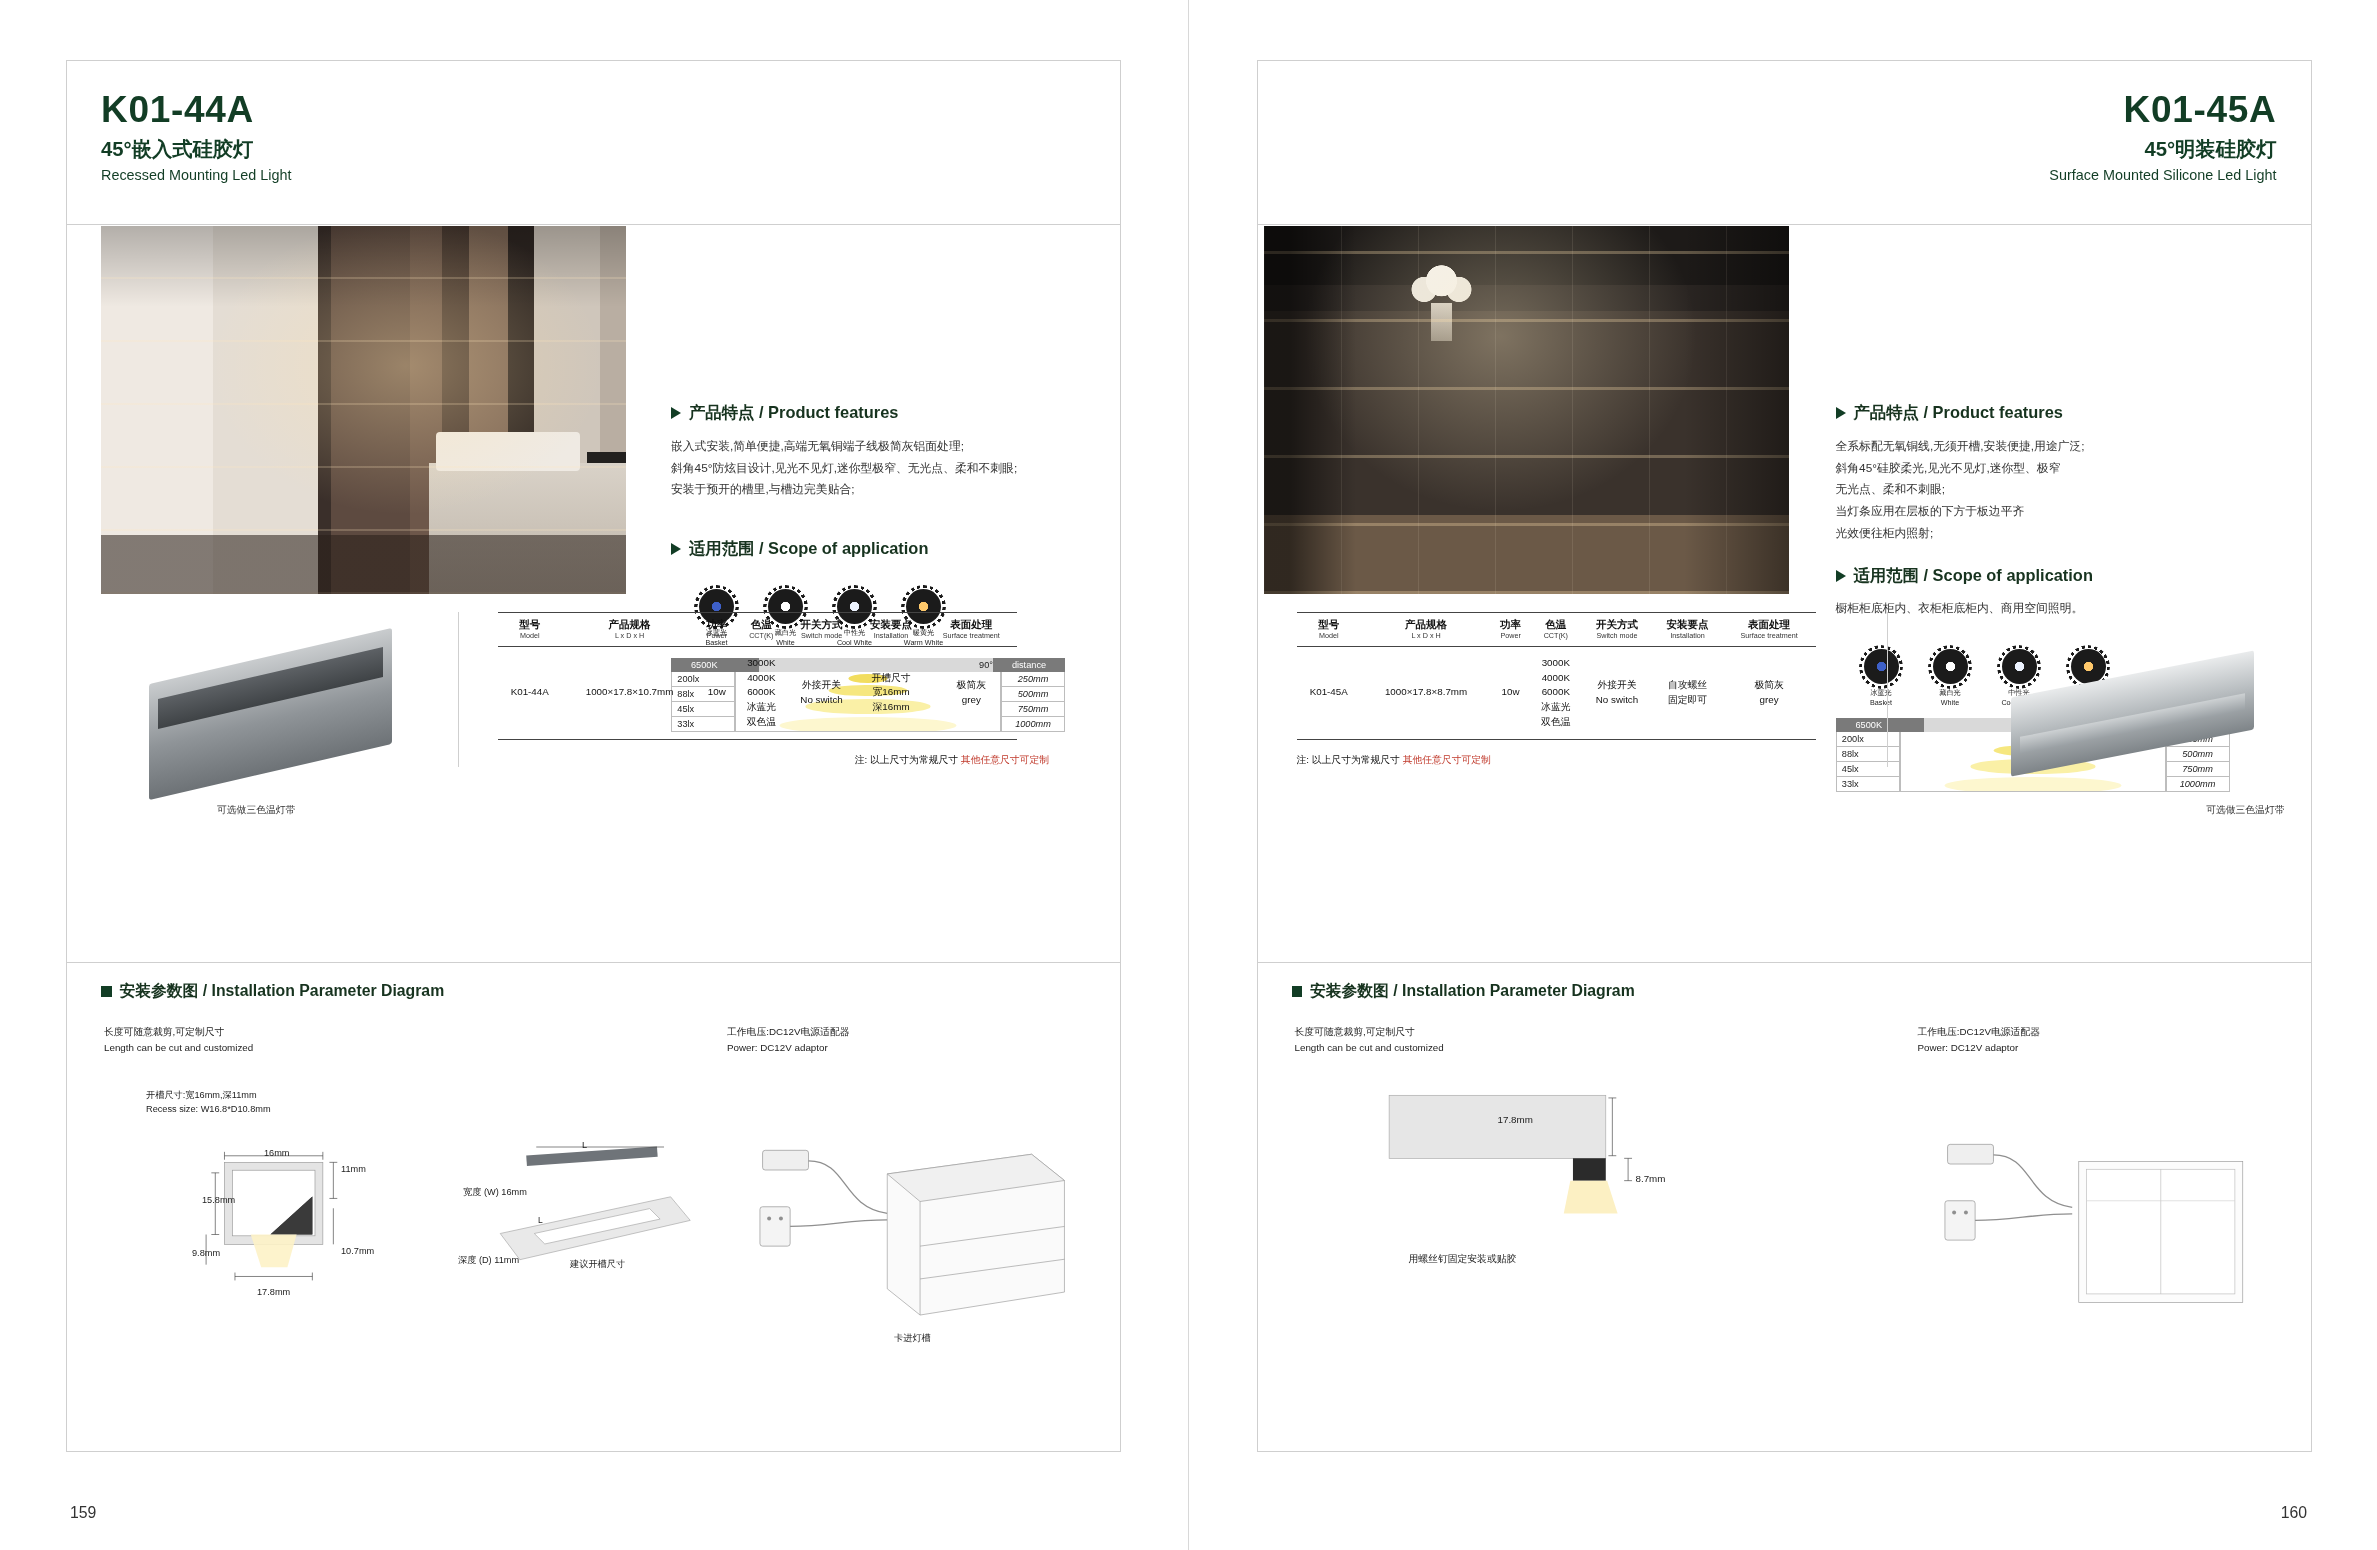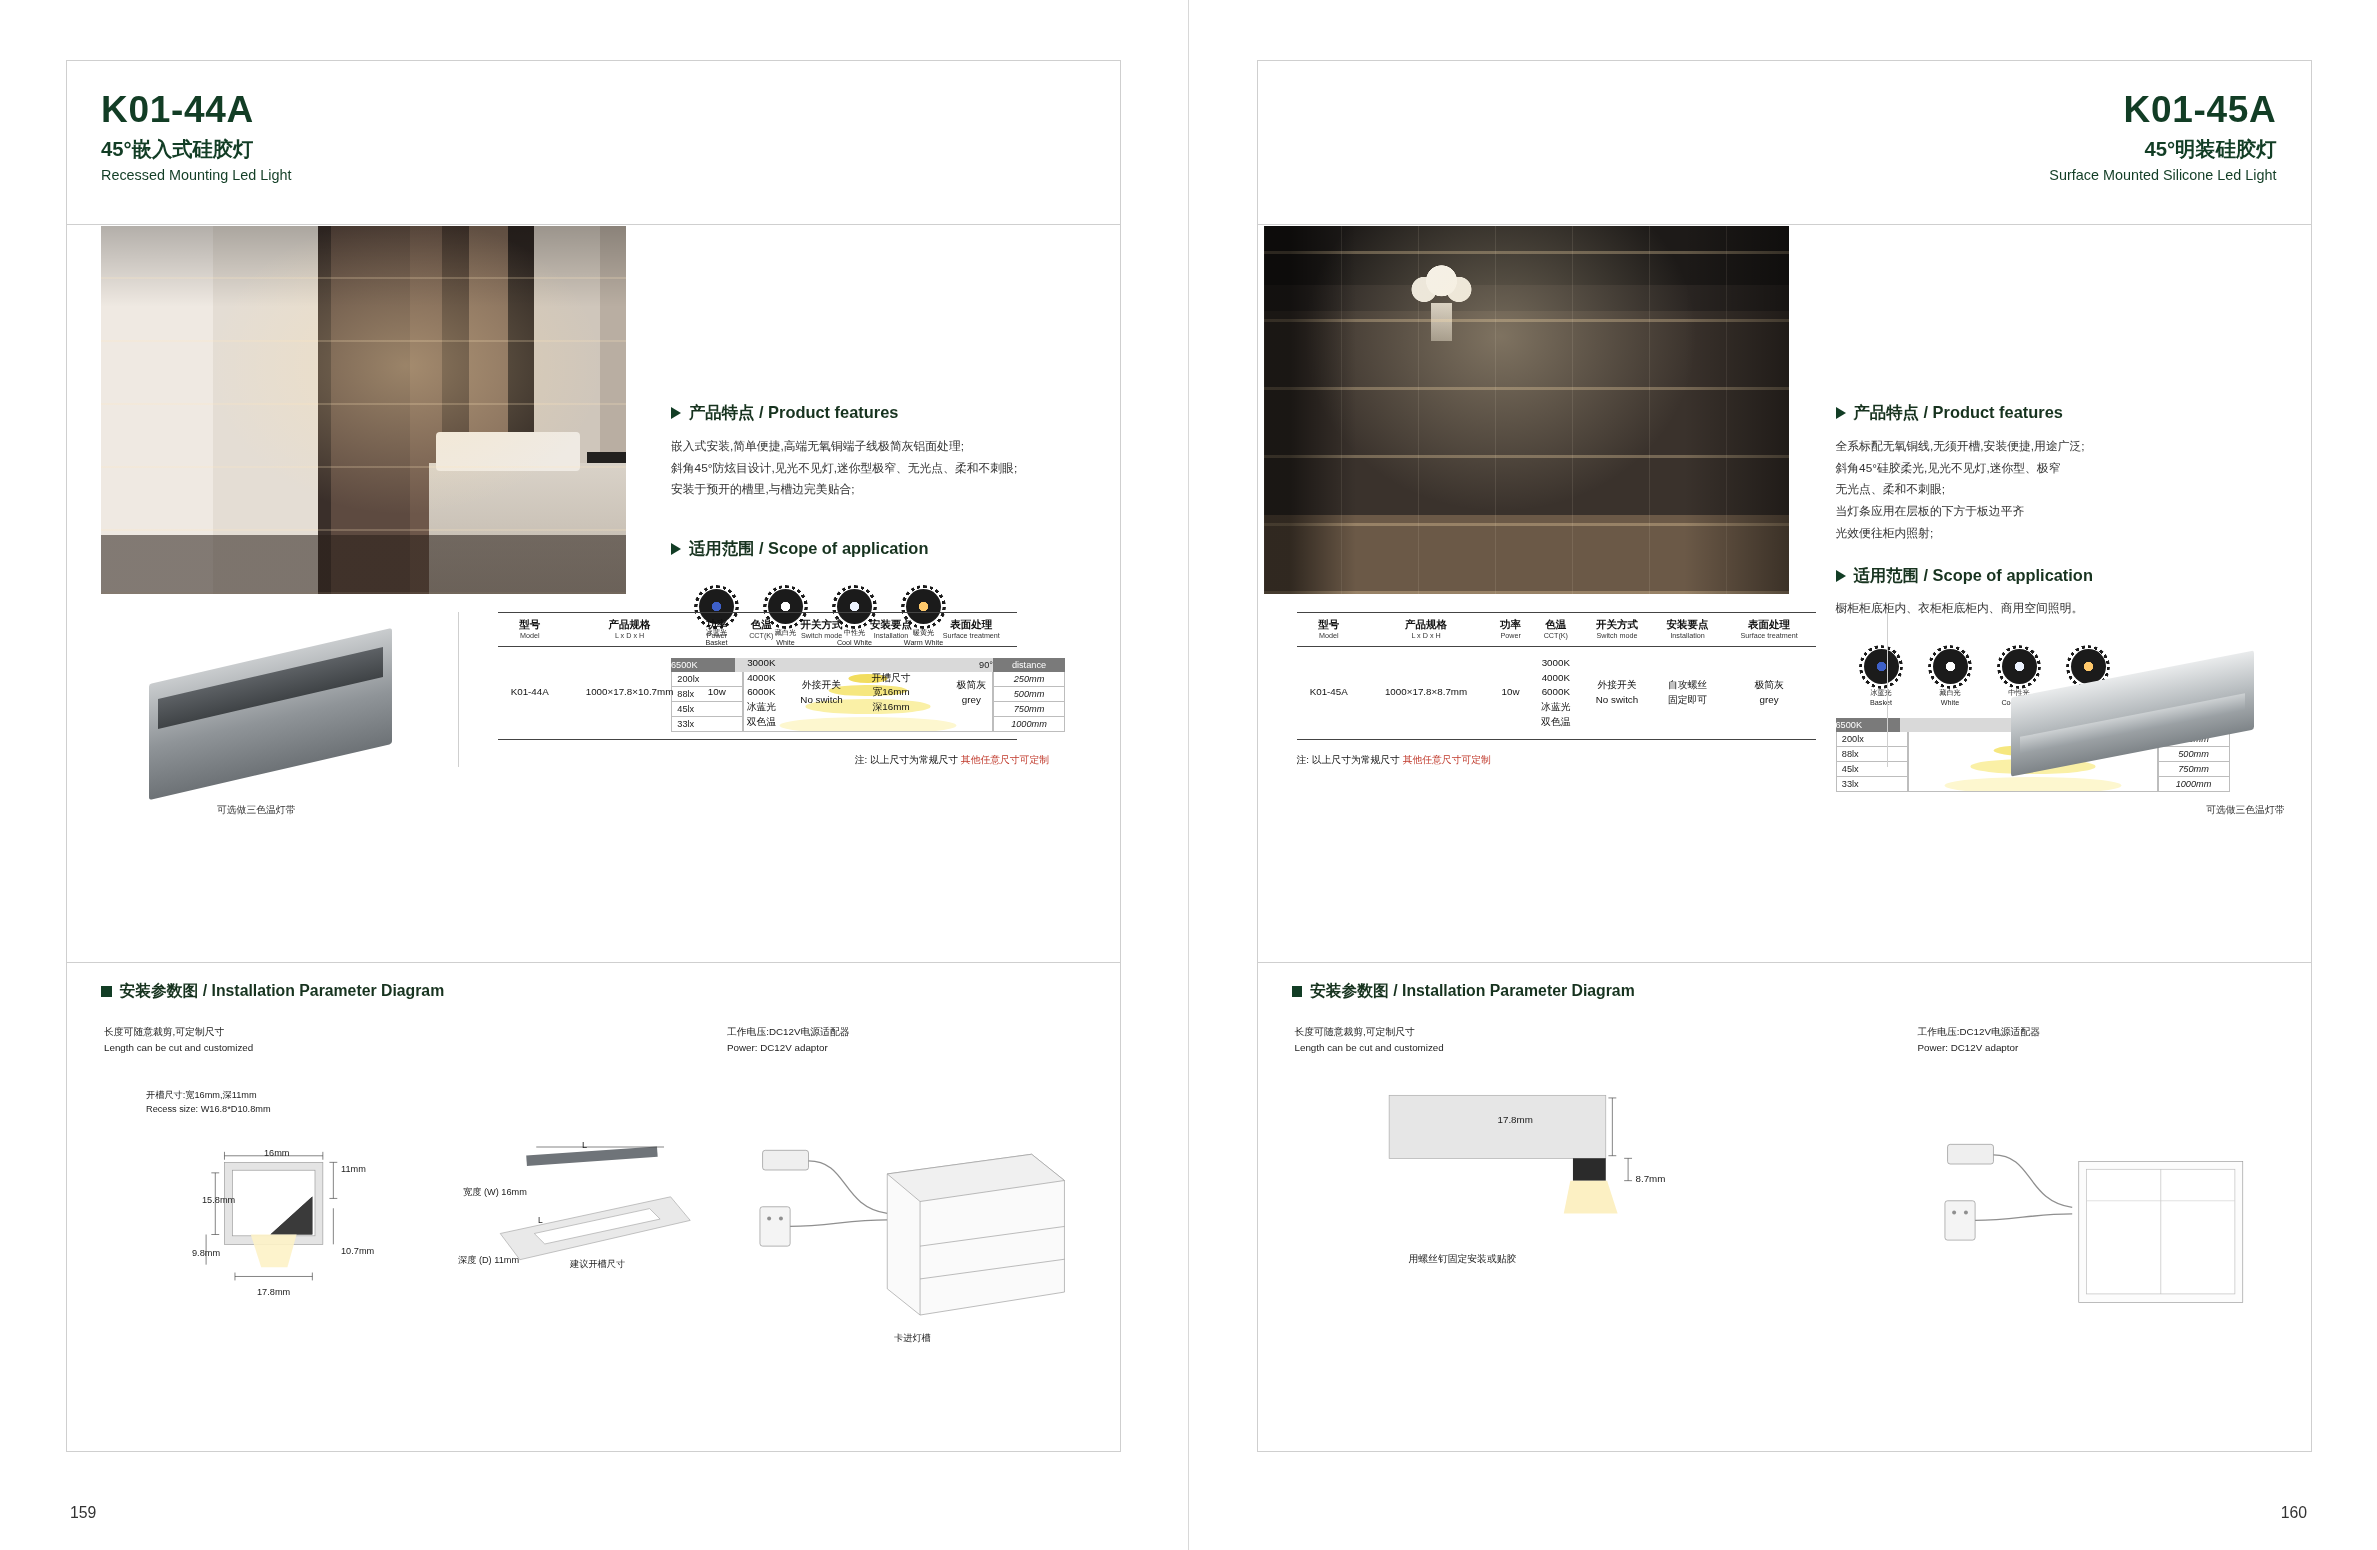--- a/index.html
+++ b/index.html
@@ -115,25 +115,25 @@
   .cct.basket .dot { background:radial-gradient(circle,#3e60c8 0 18%,#1b1b1b 19%); }
   .cct.white  .dot { background:radial-gradient(circle,#ffffff 0 18%,#1b1b1b 19%); }
   .cct.cool   .dot { background:radial-gradient(circle,#eef4ff 0 18%,#1b1b1b 19%); }
   .cct.warm   .dot { background:radial-gradient(circle,#ffc96b 0 18%,#1b1b1b 19%); }
   .cct .cn { font-size:7.2px; margin-top:3.9px; color:#222; }
   .cct .en { font-size:7.2px; color:#222; }
 
   
   .lux { margin-top:10.5px; width:394px; position:relative; }
   .lux-head { display:flex; font-size:9.2px; }
-  .lux-head .k { width:64px; background:#7a7a7a; color:#fff; padding:2px 0; }
+  .lux-head .k { width:88px; background:#7a7a7a; color:#fff; padding:2px 20px; }
   .lux-head .mid { flex:1; background:#d9d9d9; color:#222; text-align:right; padding:2px 0; }
   .lux-head .d { width:72px; background:#7a7a7a; color:#fff; text-align:center; padding:2px 0; }
   .lux-body { position:relative; display:flex; }
-  .lux-col { width:72px; }
+  .lux-col { width:64px; }
   .lux-col .cell { border:0.7px solid #bdbdbd; border-top:none; font-size:9.2px; padding:2px 5.3px; background:#fff; }
   .lux-col.right .cell { text-align:center;font-style:italic; }
   .lux-mid { flex:1; position:relative; border:0.7px solid #bdbdbd; border-top:none; background:#fff; overflow:hidden; }
   .cone { position:absolute; left:50%; transform:translateX(-50%); border-radius:50%; }
   .c1 { top:2.6px;  width:39px;  height:9.2px; background:#f2dd5e; }
   .c2 { top:13px; width:79px; height:11.8px; background:#f6e77f; }
   .c3 { top:27.6px; width:125px; height:14.4px; background:#faf0a6; }
   .c4 { top:45px; width:177px; height:17px; background:#fdf7cf; }
 
   

